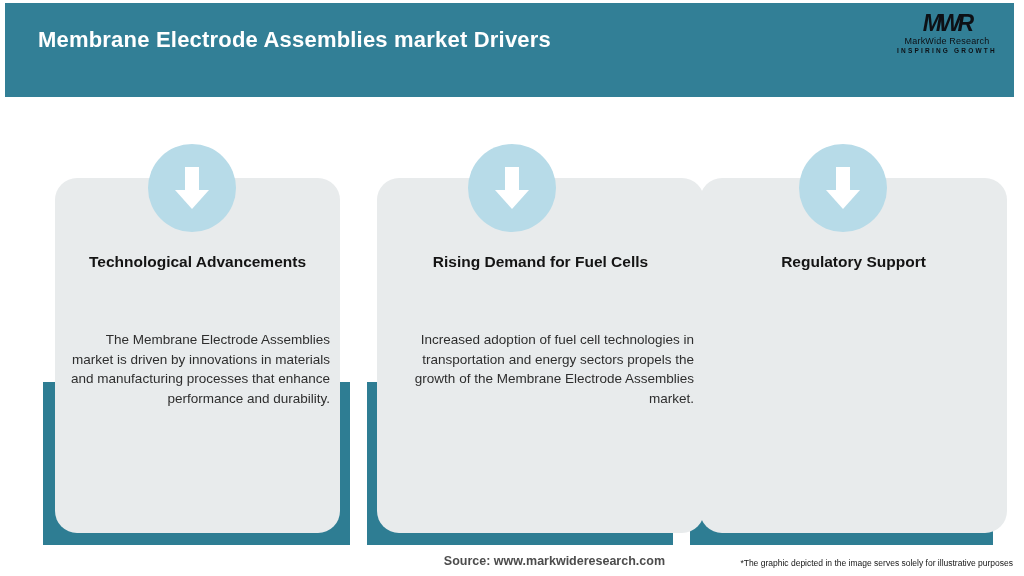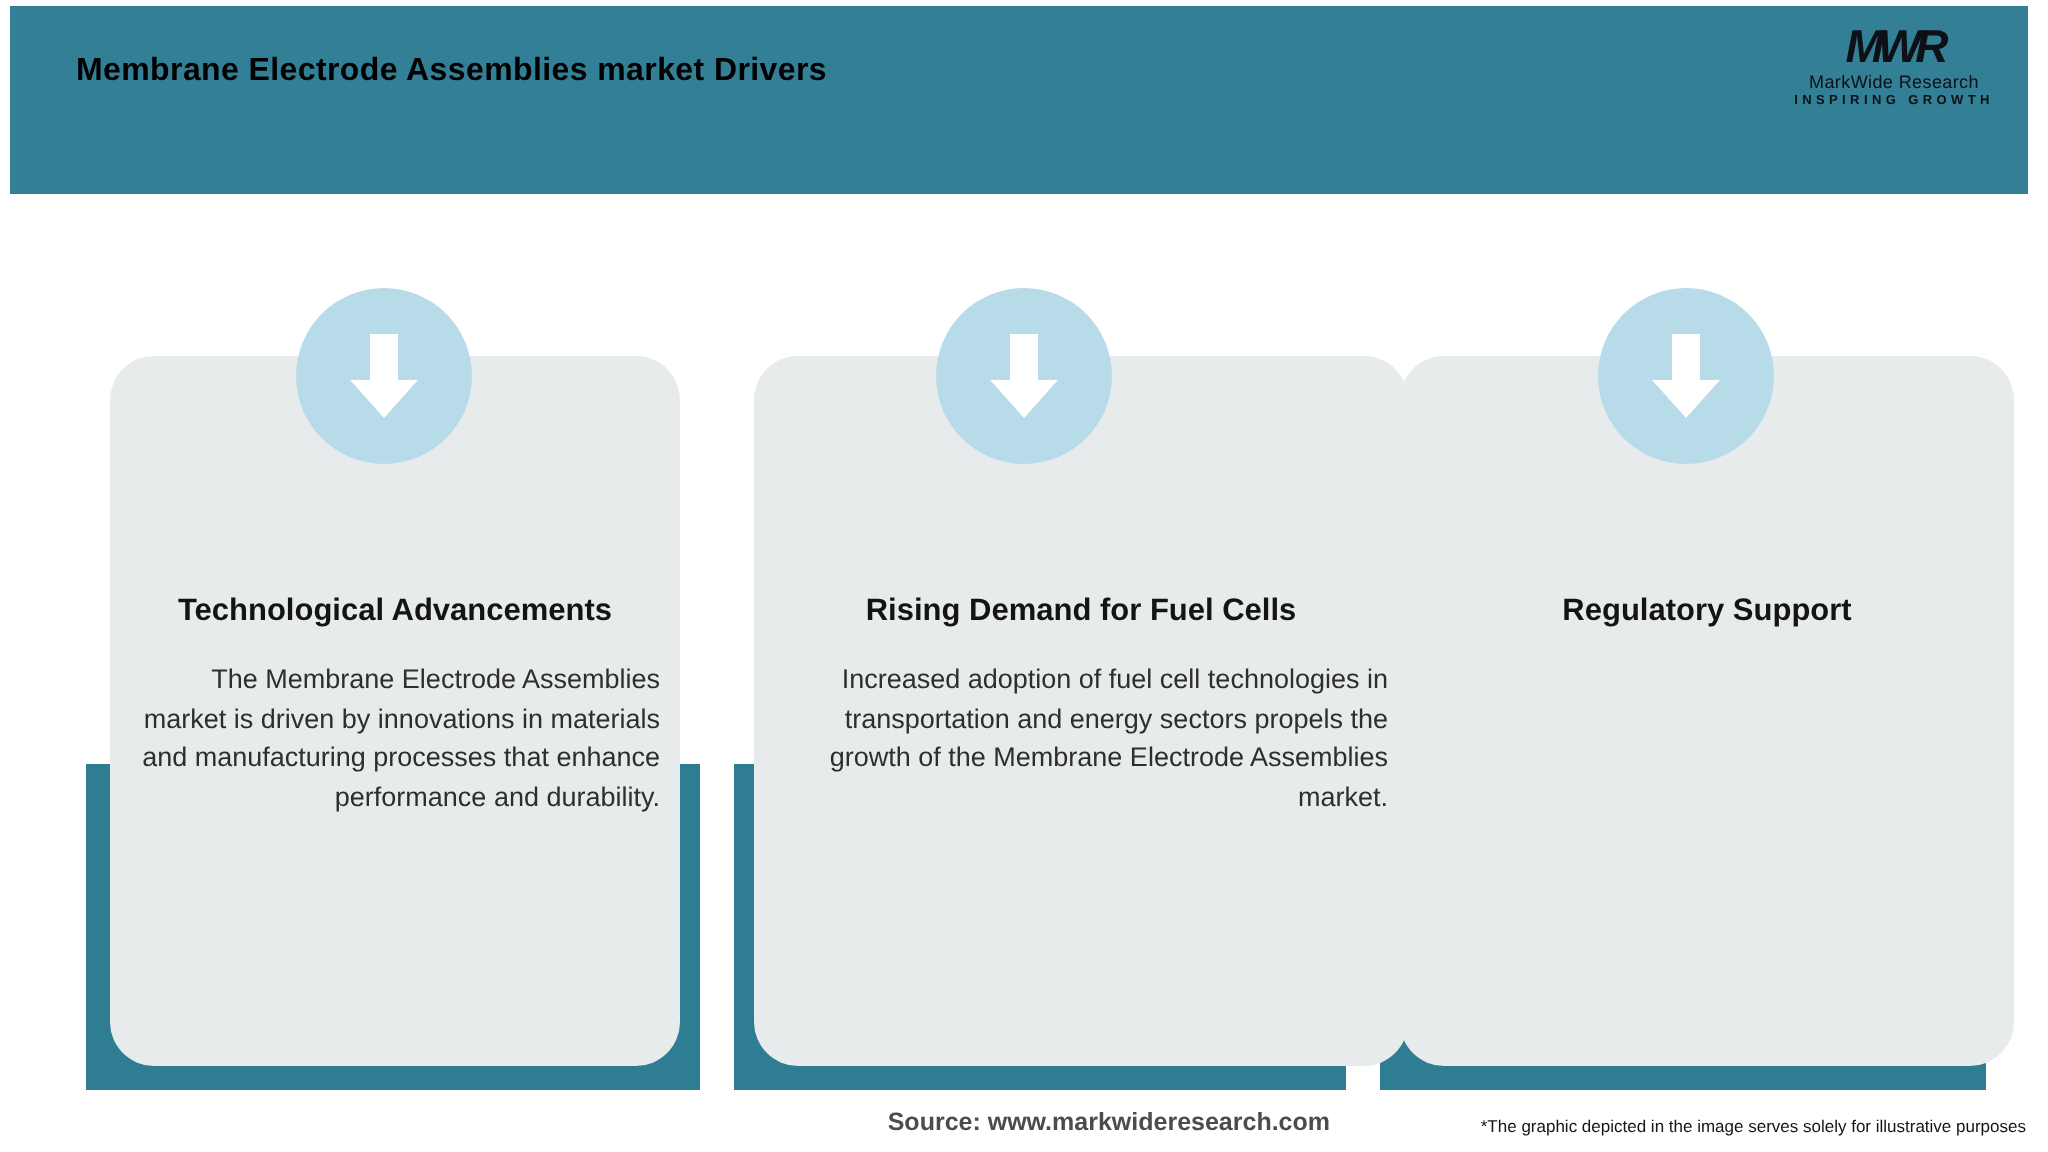--- a/index.html
+++ b/index.html
@@ -17,21 +17,21 @@
   .canvas{
     position:relative;width:1024px;height:576px;background:#ffffff;overflow:hidden;
   }
   
   .header{
     position:absolute;left:5px;top:3px;width:1009px;height:94px;
     background:var(--teal);
   }
   .header-title{
     position:absolute;left:33px;top:24px;
-    color:#000000;font-size:16px;font-weight:bold;letter-spacing:.2px;
+    color:#ffffff;font-size:22px;font-weight:bold;letter-spacing:.2px;
   }
   .logo{
     position:absolute;right:12px;top:8px;width:110px;text-align:center;color:#0d1015;
   }
   .logo-monogram{
     font-size:23px;font-weight:900;font-style:italic;letter-spacing:-3px;
     line-height:1.05;color:#0d1015;
   }
   .logo-name{
     font-size:9px;font-weight:normal;letter-spacing:.2px;margin-top:1px;
@@ -48,21 +48,21 @@
   .bp-2{left:690px;width:303px;}
   .card{
     position:absolute;top:178px;height:355px;background:var(--card-gray);
     border-radius:22px;z-index:2;
   }
   .card-0{left:55px;width:285px;}
   .card-1{left:377px;width:327px;}
   .card-2{left:700px;width:307px;}
   .card-title{
     position:absolute;top:75px;left:0;right:0;text-align:center;
-    font-size:15.5px;font-weight:bold;color:var(--ink);margin-top:44px;
+    font-size:15.5px;font-weight:bold;color:var(--ink);
   }
   .card-desc{
     position:absolute;top:152px;left:13px;right:10px;
     font-size:13.5px;line-height:19.5px;color:var(--body-ink);text-align:right;
   }
   .arrow-circle{
     position:absolute;top:144px;width:88px;height:88px;border-radius:50%;
     background:var(--circle-blue);z-index:3;
     display:flex;align-items:center;justify-content:center;
   }

